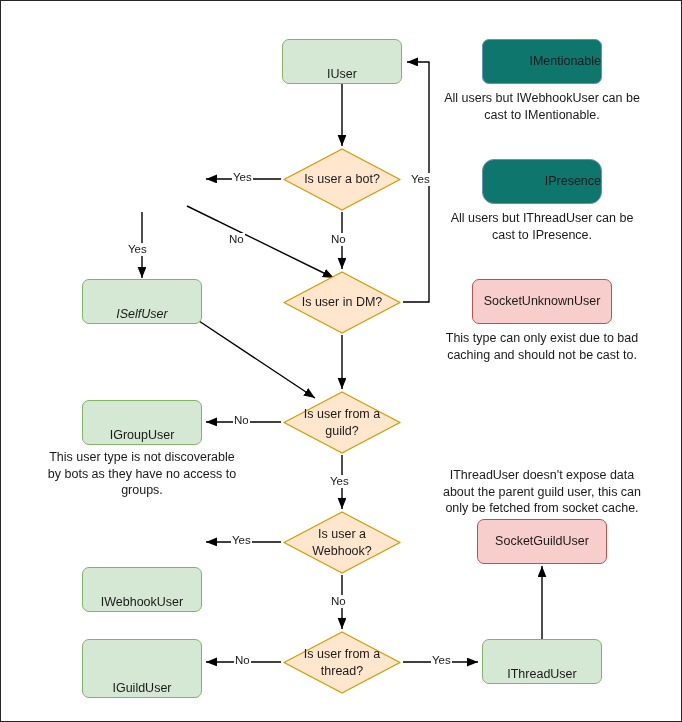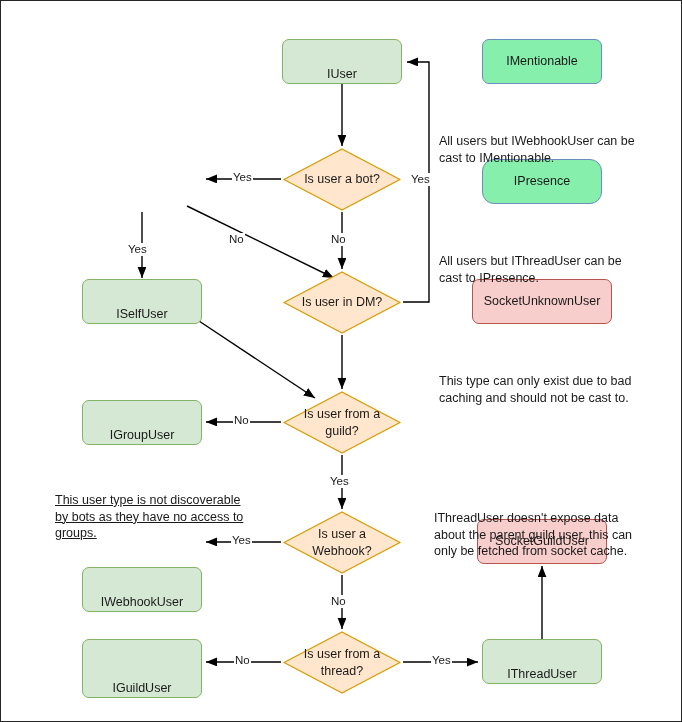--- a/index.html
+++ b/index.html
@@ -42,22 +42,23 @@
     border-radius: 7px;
     border-width: 1.3px;
     border-style: solid;
   }
   .box.green {
     background: #d5e8d4;
     border-color: #82b366;
     align-items: flex-end;
   }
   .box.blue {
-    background: #86efac;
+    background: #0f766e;
     border-color: #6c8ebf;
+    justify-content: flex-end;
   }
   .box.red {
     background: #f8cecc;
     border-color: #b85450;
   }
   .diamond-wrap {
     position: absolute;
   }
   .diamond-wrap svg {
     position: absolute;
@@ -75,24 +76,24 @@
     justify-content: center;
     text-align: center;
     font-size: 12.5px;
     color: #1a1a1a;
     line-height: 1.3;
     padding: 0 14px;
     box-sizing: border-box;
   }
   .note {
     position: absolute;
+    text-align: center;
     font-size: 12.5px;
     color: #1a1a1a;
     line-height: 1.33;
-    margin-top: 43px;
   }
   .edge-label {
     position: absolute;
     font-size: 11.5px;
     color: #1a1a1a;
     background: #ffffff;
     padding: 0 1px;
     line-height: 1.1;
     white-space: nowrap;
   }
@@ -151,21 +152,21 @@
   <div class="edge-label" style="left:328px; top:474px;">Yes</div>
   <div class="edge-label" style="left:230px; top:533px;">Yes</div>
   <div class="edge-label" style="left:329px; top:594px;">No</div>
   <div class="edge-label" style="left:233px; top:653px;">No</div>
   <div class="edge-label" style="left:430px; top:653px;">Yes</div>
 
   <div class="node box green" style="left:281px; top:38px; width:120px; height:45px;">
     <span>IUser</span>
   </div>
 
-  <div class="node box green" style="left:81px; top:278px; width:120px; height:45px;">
+  <div class="node box green" style="left:81px; top:278px; width:120px; height:45px;font-style:italic;">
     <span>ISelfUser</span>
   </div>
 
   <div class="node box green" style="left:81px; top:399px; width:120px; height:45px;">
     <span>IGroupUser</span>
   </div>
 
   <div class="node box green" style="left:81px; top:518px; width:120px; height:45px;margin-top:48px;">
     <span>IWebhookUser</span>
   </div>
@@ -229,17 +230,17 @@
     </svg>
     <div class="diamond-label">Is user from a thread?</div>
   </div>
 
   <div class="note" style="left:438px; top:89px; width:206px;">All users but IWebhookUser can be cast to IMentionable.</div>
 
   <div class="note" style="left:438px; top:209px; width:206px;">All users but IThreadUser can be cast to IPresence.</div>
 
   <div class="note" style="left:438px; top:329px; width:206px;">This type can only exist due to bad caching and should not be cast to.</div>
 
-  <div class="note" style="left:54px; top:448px; width:200px;text-decoration:underline;">This user type is not discoverable by bots as they have no access to groups.</div>
+  <div class="note" style="left:41px; top:448px; width:200px;">This user type is not discoverable by bots as they have no access to groups.</div>
 
   <div class="note" style="left:433px; top:466px; width:216px;">IThreadUser doesn't expose data about the parent guild user, this can only be fetched from socket cache.</div>
 
 </div>
 
 </body></html>

